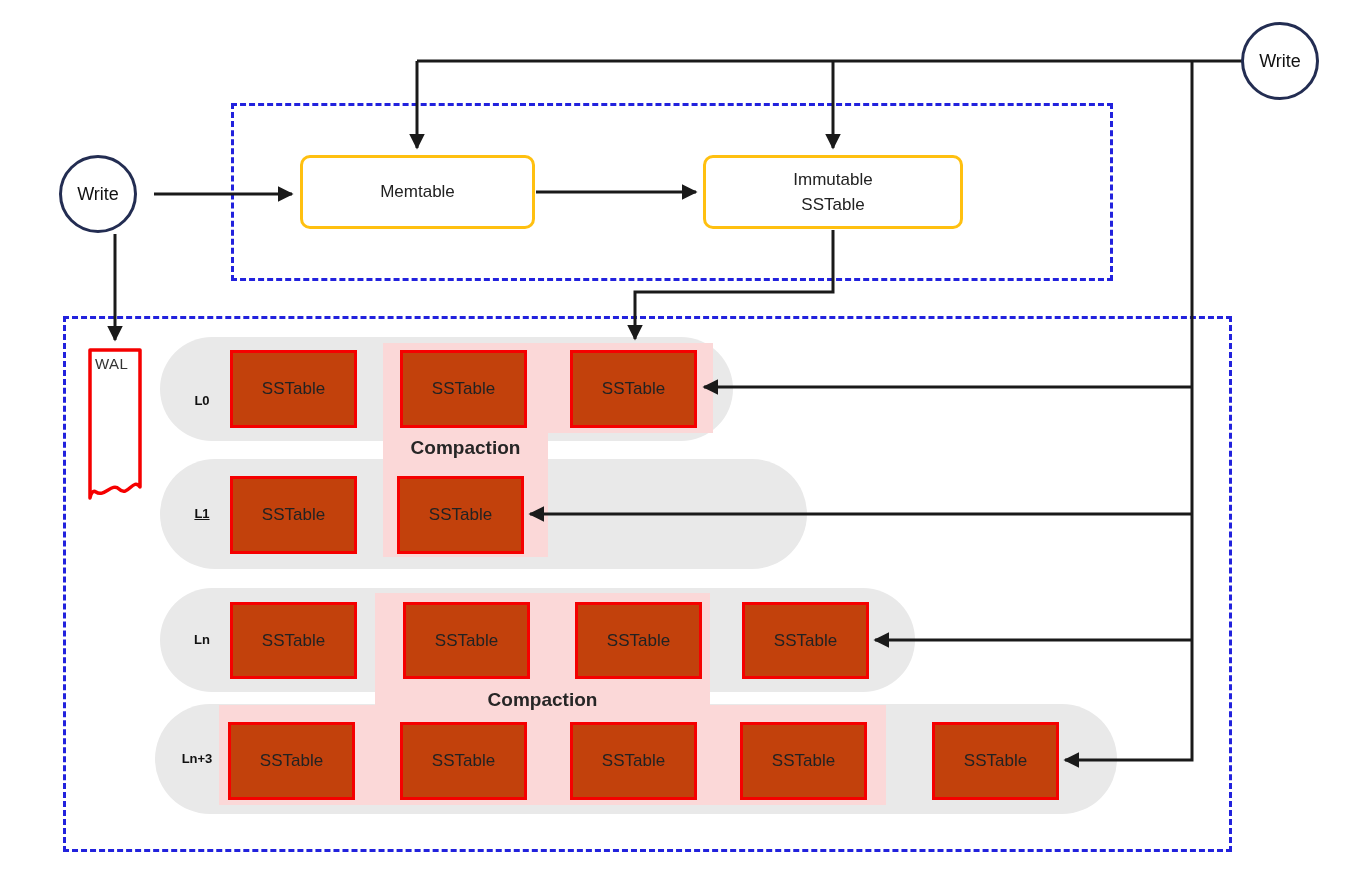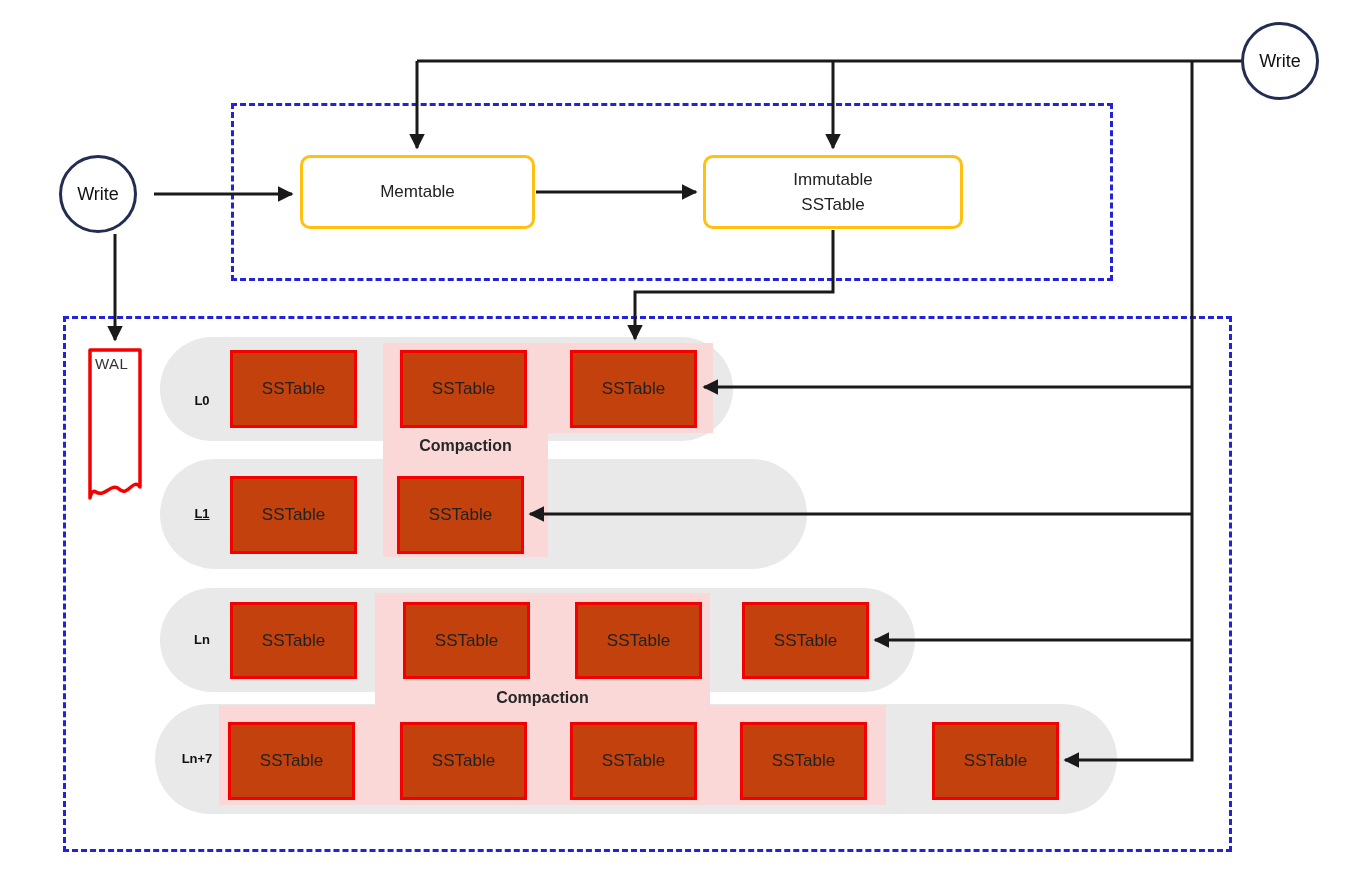--- a/index.html
+++ b/index.html
@@ -22,21 +22,21 @@
     text-align:center;white-space:pre-line;line-height:1.5;z-index:3;}
 
   .pill{background:var(--c-gray);border-radius:55px;z-index:1;}
   .pink{background:var(--c-pink);z-index:2;}
 
   .sstable{border:3px solid var(--c-red);background:#c2410c;display:flex;align-items:center;
     justify-content:center;font-size:17px;color:#222;z-index:3;width:127px;}
 
   .level-label{font-size:13px;font-weight:bold;color:#111;text-align:center;z-index:3;}
 
-  .compaction-label{font-size:16px;font-weight:bold;color:#262626;text-align:center;z-index:3;}
+  .compaction-label{font-size:19px;font-weight:bold;color:#262626;text-align:center;z-index:3;}
 
   .wal-wrap{z-index:3;}
   .wal-label{position:absolute;left:9px;top:9px;font-size:15px;color:#333;z-index:4;letter-spacing:.5px;}
 
   #arrow-layer{position:absolute;left:0;top:0;width:1359px;height:893px;z-index:5;pointer-events:none;}
 </style>
 </head>
 <body>
 
 <div id="canvas">
@@ -102,21 +102,21 @@
       <div class="abs sstable" style="left: 403px; top: 602px; height: 77px;">
         <span>SSTable</span>
       </div>
       <div class="abs sstable" style="left: 575px; top: 602px; height: 77px;">
         <span>SSTable</span>
       </div>
       <div class="abs sstable" style="left: 742px; top: 602px; height: 77px;">
         <span>SSTable</span>
       </div>
       <div class="abs pill" style="left: 155px; top: 704px; width: 962px; height: 110px;"></div>
-      <div class="abs level-label" style="left: 167px; top: 751px; width: 60px;">Ln+7</div>
+      <div class="abs level-label" style="left: 167px; top: 751px; width: 60px;">Ln+3</div>
       <div class="abs sstable" style="left: 228px; top: 722px; height: 78px;">
         <span>SSTable</span>
       </div>
       <div class="abs sstable" style="left: 400px; top: 722px; height: 78px;">
         <span>SSTable</span>
       </div>
       <div class="abs sstable" style="left: 570px; top: 722px; height: 78px;">
         <span>SSTable</span>
       </div>
       <div class="abs sstable" style="left: 740px; top: 722px; height: 78px;">

